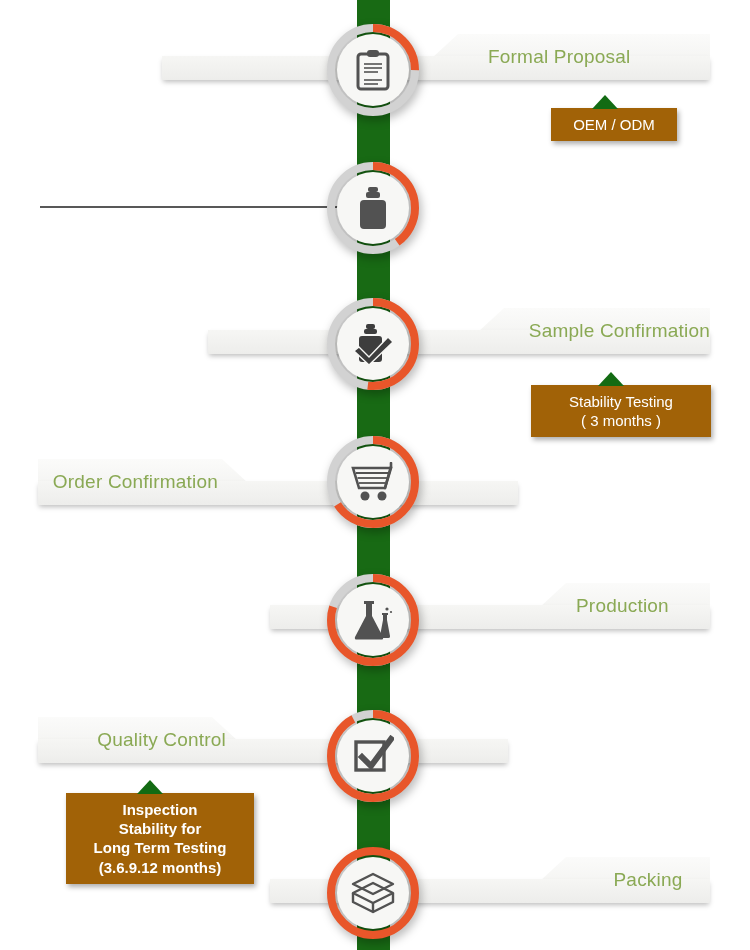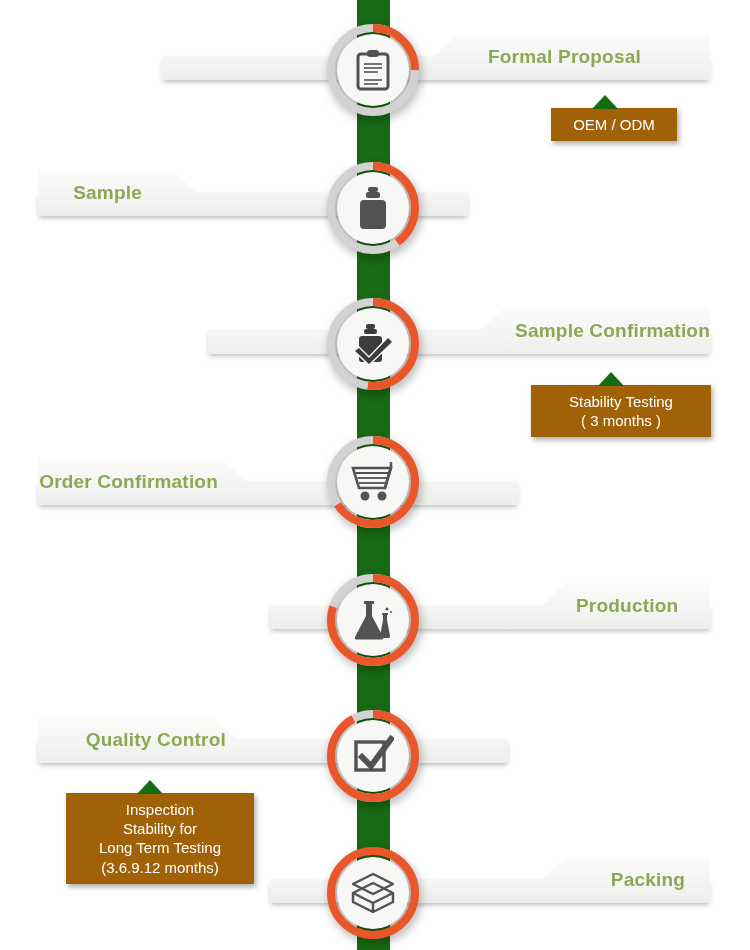--- a/index.html
+++ b/index.html
@@ -76,21 +76,20 @@
     z-index: 2;
   }
 
   
   .ribbon {
     position: absolute;
     z-index: 4;
     height: 46px;
     display: flex;
     align-items: center;
-    font-weight: bold;
   }
   .ribbon .plate {
     position: absolute;
     inset: 0;
     background: linear-gradient(180deg,#fbfbfa 0%, #f4f4f2 60%, #ebebe9 100%);
     box-shadow: 0 3px 5px -1px rgba(0,0,0,0.28);
   }
   .ribbon .tail {
     position: absolute;
     top: 22px;
@@ -176,25 +175,20 @@
         </svg>
       </div>
     </div>
   </div>
   <div class="callout" style="left:551px; top:108px; width:98px;">
     <span class="pointer" style="left:41px;"></span>
     <span class="ctext">OEM / ODM</span>
   </div>
 
   <div class="stem" style="left:40px; top:206px; width:300px;"></div>
-  <div class="ribbon left" style="left:38px; top:170px; width:160px;">
-    <div class="plate"></div>
-    <div class="tail"></div>
-    <span class="label">Sample</span>
-  </div>
   <div class="node" style="left:327px; top:162px;">
     <div class="ring-wrap">
       <svg class="ring" viewBox="0 0 92 92">
         <circle cx="46" cy="46" r="42" fill="none" stroke="#d2d2d2" stroke-width="8"></circle>
         <circle cx="46" cy="46" r="42" fill="none" stroke="#e8562a" stroke-width="8" stroke-dasharray="106 158" transform="rotate(-90 46 46)"></circle>
       </svg>
       <div class="hub">
         <svg width="34" height="42" viewBox="0 0 34 42">
           <rect x="12" y="0" width="10" height="5" rx="2" fill="#525252"></rect>
           <rect x="10" y="5" width="14" height="6" rx="2" fill="#525252"></rect>
@@ -296,21 +290,21 @@
         <circle cx="46" cy="46" r="42" fill="none" stroke="#e8562a" stroke-width="8" stroke-dasharray="243 21" transform="rotate(-90 46 46)"></circle>
       </svg>
       <div class="hub">
         <svg width="42" height="42" viewBox="0 0 42 42">
           <rect x="4" y="7" width="28" height="28" fill="none" stroke="#525252" stroke-width="3.4"></rect>
           <path d="M10 22 L19 31 L39 4" fill="none" stroke="#525252" stroke-width="6" stroke-linecap="square"></path>
         </svg>
       </div>
     </div>
   </div>
-  <div class="callout" style="left:66px; top:793px; width:160px;">
+  <div class="callout" style="left:66px; top:793px; width:160px;font-weight:bold;">
     <span class="pointer" style="left:71px;"></span>
     <span class="ctext">Inspection
 Stability for
 Long Term Testing
 (3.6.9.12 months)</span>
   </div>
 
   <div class="stem" style="left:408px; top:893px; width:300px;"></div>
   <div class="ribbon right" style="left:540px; top:857px; width:170px;justify-content:center;">
     <div class="plate"></div>

